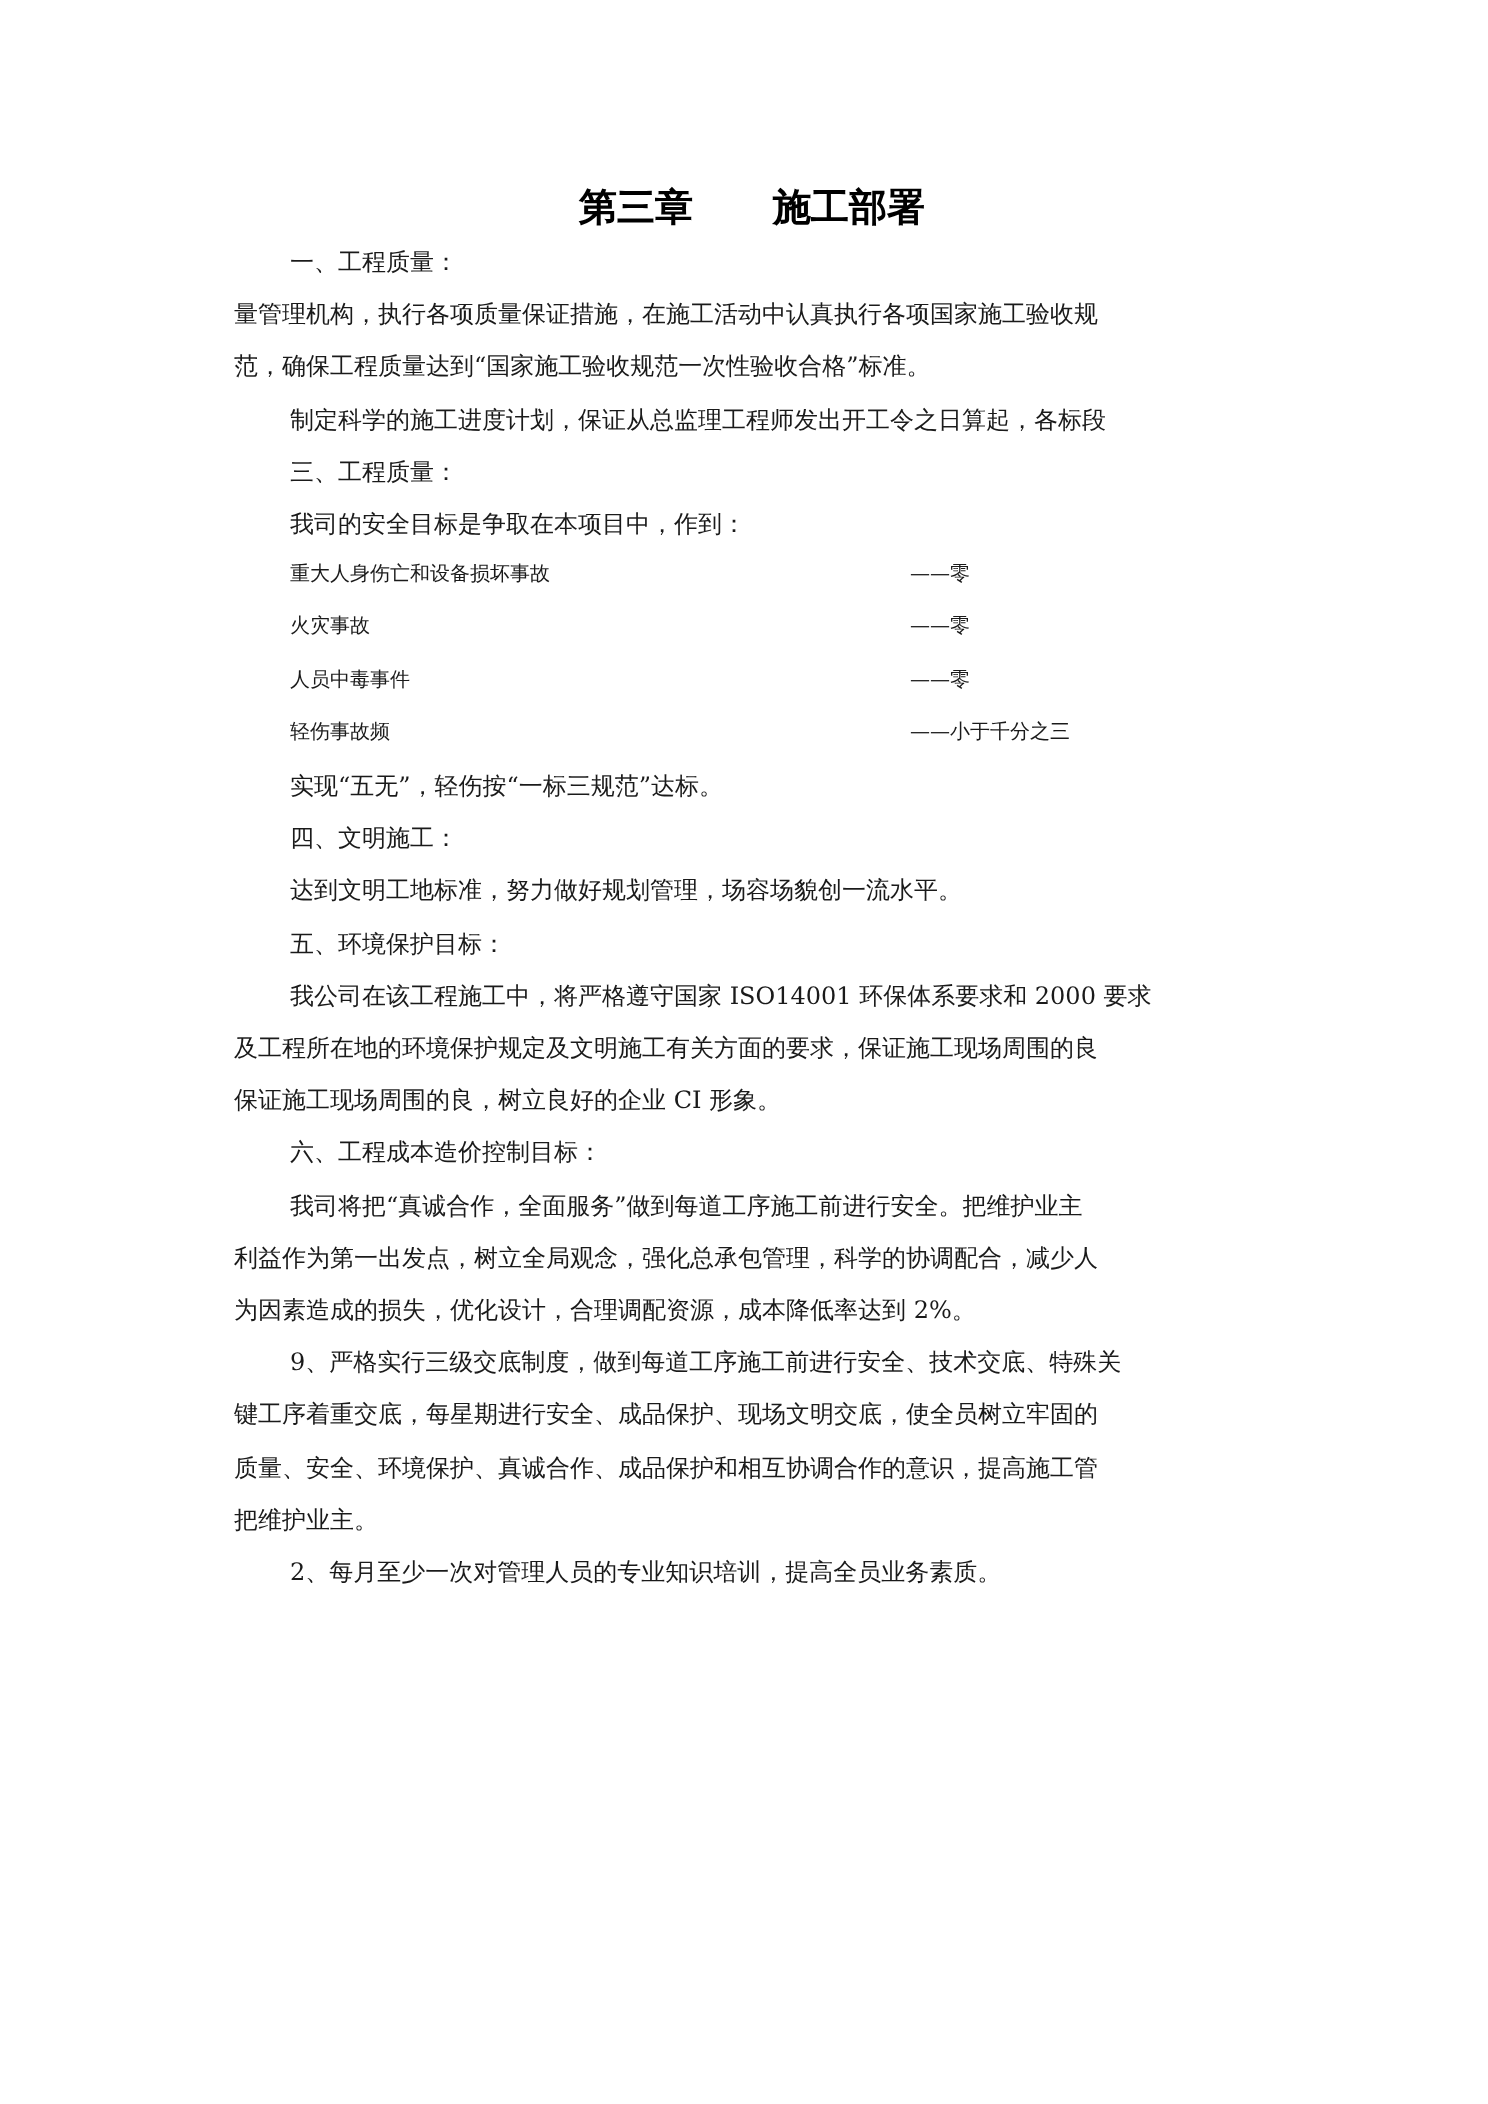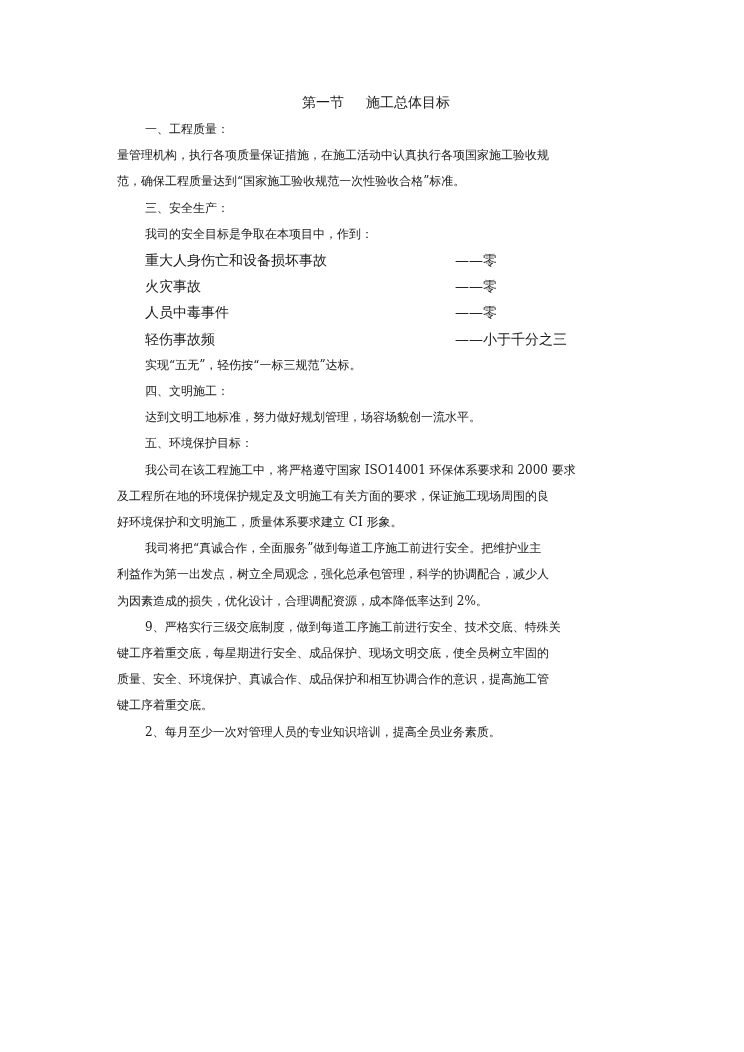--- a/index.html
+++ b/index.html
@@ -43,41 +43,42 @@
     .section-title .gap { display: inline-block; width: 22px; }
     .line {
       font-size: 12px;
       line-height: 26.2px;
       margin: 0;
       white-space: nowrap;
     }
     .indent { padding-left: 28px; }
     .row {
       display: flex;
-      font-size: 14px;
+      font-size: 10px;
       line-height: 26.2px;
       padding-left: 28px;
     }
     .row .label { width: 310px; }
     .row .value { flex: 1; }
   </style>
 </head>
 <body>
 
 <div class="page">
 
+  <h1 class="chapter-title"><span>第三章</span><span class="gap"></span><span>施工部署</span></h1>
 
-  <h2 class="section-title" style="font-weight:normal;"><span>第一节</span><span class="gap"></span><span>施工总体目标</span></h2>
 
   <div class="line indent">一、工程质量：</div>
   <div class="line">量管理机构，执行各项质量保证措施，在施工活动中认真执行各项国家施工验收规</div>
   <div class="line">范，确保工程质量达到“国家施工验收规范一次性验收合格”标准。</div>
 
+  <div class="line indent">制定科学的施工进度计划，保证从总监理工程师发出开工令之日算起，各标段</div>
 
-  <div class="line indent">三、安全生产：</div>
+  <div class="line indent">三、工程质量：</div>
   <div class="line indent">我司的安全目标是争取在本项目中，作到：</div>
   <div class="row">
     <span class="label">重大人身伤亡和设备损坏事故</span>
     <span class="value">——零</span>
   </div>
   <div class="row">
     <span class="label">火灾事故</span>
     <span class="value">——零</span>
   </div>
   <div class="row">
@@ -89,25 +90,26 @@
     <span class="value">——小于千分之三</span>
   </div>
   <div class="line indent">实现“五无”，轻伤按“一标三规范”达标。</div>
 
   <div class="line indent">四、文明施工：</div>
   <div class="line indent">达到文明工地标准，努力做好规划管理，场容场貌创一流水平。</div>
 
   <div class="line indent">五、环境保护目标：</div>
   <div class="line indent">我公司在该工程施工中，将严格遵守国家 ISO14001 环保体系要求和 2000 要求</div>
   <div class="line">及工程所在地的环境保护规定及文明施工有关方面的要求，保证施工现场周围的良</div>
-  <div class="line">好环境保护和文明施工，质量体系要求建立 CI 形象。</div>
+  <div class="line">保证施工现场周围的良，树立良好的企业 CI 形象。</div>
 
+  <div class="line indent">六、工程成本造价控制目标：</div>
   <div class="line indent">我司将把“真诚合作，全面服务”做到每道工序施工前进行安全。把维护业主</div>
   <div class="line">利益作为第一出发点，树立全局观念，强化总承包管理，科学的协调配合，减少人</div>
   <div class="line">为因素造成的损失，优化设计，合理调配资源，成本降低率达到 2%。</div>
 
   <div class="line indent">9、严格实行三级交底制度，做到每道工序施工前进行安全、技术交底、特殊关</div>
   <div class="line">键工序着重交底，每星期进行安全、成品保护、现场文明交底，使全员树立牢固的</div>
   <div class="line">质量、安全、环境保护、真诚合作、成品保护和相互协调合作的意识，提高施工管</div>
-  <div class="line">键工序着重交底。</div>
+  <div class="line">把维护业主。</div>
   <div class="line indent">2、每月至少一次对管理人员的专业知识培训，提高全员业务素质。</div>
 
 </div>
 
 </body></html>

